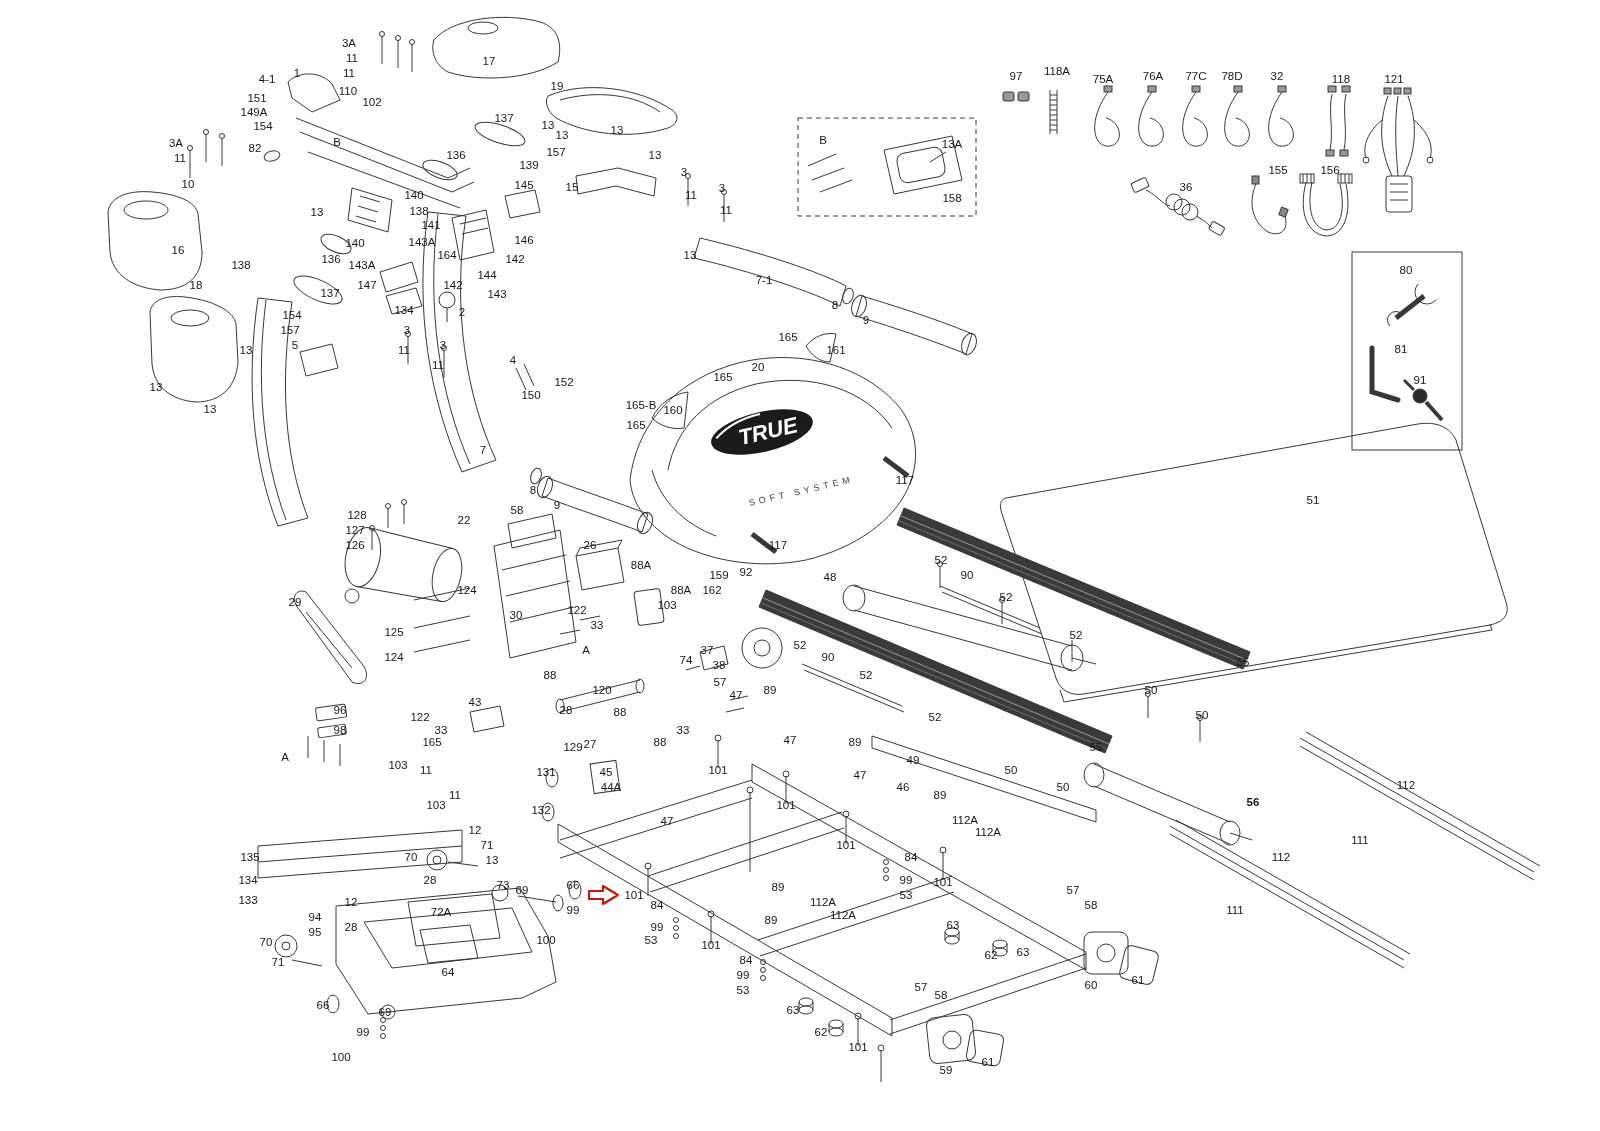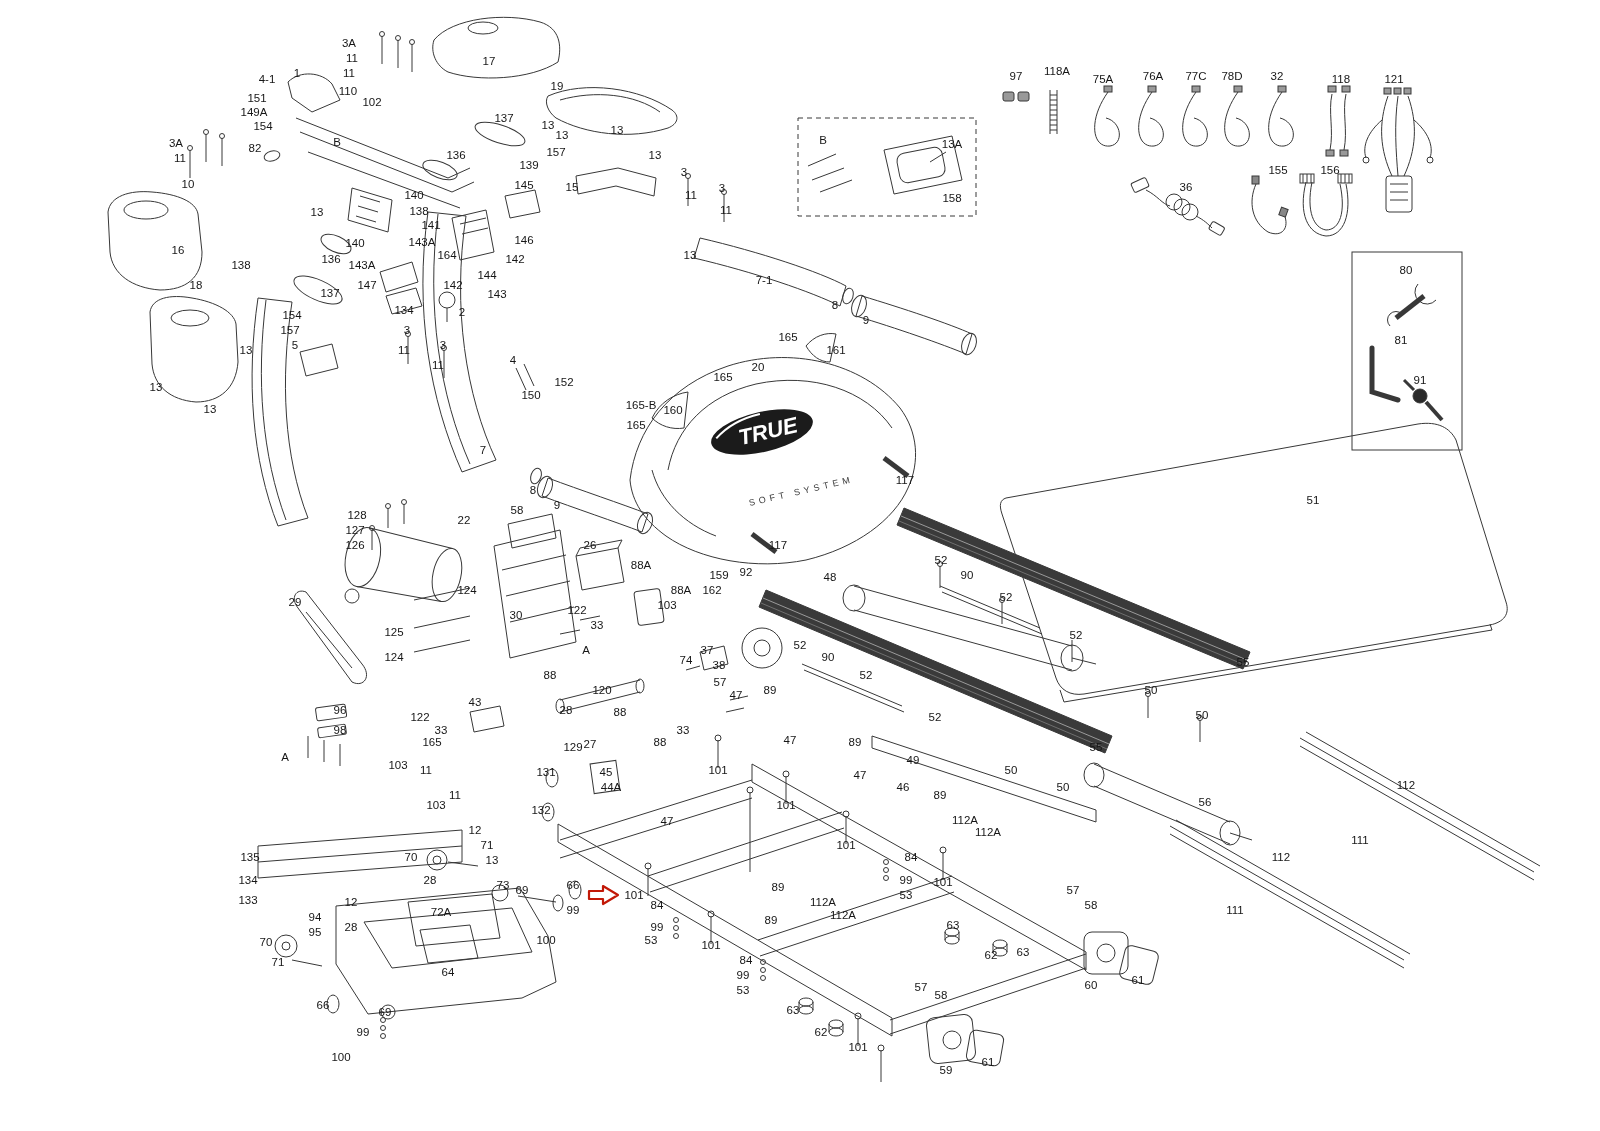--- a/index.html
+++ b/index.html
@@ -362,21 +362,21 @@
       <span class="part-label" style="left: 1153px; top: 77px; color: rgb(22, 22, 22);">76A</span>
       <span class="part-label" style="left: 1196px; top: 77px; color: rgb(22, 22, 22);">77C</span>
       <span class="part-label" style="left: 1232px; top: 77px; color: rgb(22, 22, 22);">78D</span>
       <span class="part-label" style="left: 1277px; top: 77px; color: rgb(22, 22, 22);">32</span>
       <span class="part-label" style="left: 1341px; top: 80px; color: rgb(22, 22, 22);">118</span>
       <span class="part-label" style="left: 1394px; top: 80px; color: rgb(22, 22, 22);">121</span>
       <span class="part-label" style="left: 1186px; top: 188px; color: rgb(22, 22, 22);">36</span>
       <span class="part-label" style="left: 1278px; top: 171px; color: rgb(22, 22, 22);">155</span>
       <span class="part-label" style="left: 1330px; top: 171px; color: rgb(22, 22, 22);">156</span>
       <span class="part-label" style="left: 1406px; top: 271px; color: rgb(22, 22, 22);">80</span>
-      <span class="part-label" style="left: 1383px; top: 341px; color: rgb(22, 22, 22); padding-left: 36px;">81</span>
+      <span class="part-label" style="left: 1383px; top: 350px; color: rgb(22, 22, 22); padding-left: 36px;">81</span>
       <span class="part-label" style="left: 1420px; top: 381px; color: rgb(22, 22, 22);">91</span>
       <span class="part-label" style="left: 788px; top: 338px; color: rgb(22, 22, 22);">165</span>
       <span class="part-label" style="left: 836px; top: 351px; color: rgb(22, 22, 22);">161</span>
       <span class="part-label" style="left: 758px; top: 368px; color: rgb(22, 22, 22);">20</span>
       <span class="part-label" style="left: 723px; top: 378px; color: rgb(22, 22, 22);">165</span>
       <span class="part-label" style="left: 641px; top: 406px; color: rgb(22, 22, 22);">165-B</span>
       <span class="part-label" style="left: 673px; top: 411px; color: rgb(22, 22, 22);">160</span>
       <span class="part-label" style="left: 636px; top: 426px; color: rgb(22, 22, 22);">165</span>
       <span class="part-label" style="left: 513px; top: 361px; color: rgb(22, 22, 22);">4</span>
       <span class="part-label" style="left: 564px; top: 383px; color: rgb(22, 22, 22);">152</span>
@@ -448,21 +448,21 @@
       <span class="part-label" style="left: 426px; top: 771px; color: rgb(22, 22, 22);">11</span>
       <span class="part-label" style="left: 455px; top: 796px; color: rgb(22, 22, 22);">11</span>
       <span class="part-label" style="left: 436px; top: 806px; color: rgb(22, 22, 22);">103</span>
       <span class="part-label" style="left: 935px; top: 718px; color: rgb(22, 22, 22);">52</span>
       <span class="part-label" style="left: 1096px; top: 748px; color: rgb(22, 22, 22);">55</span>
       <span class="part-label" style="left: 913px; top: 761px; color: rgb(22, 22, 22);">49</span>
       <span class="part-label" style="left: 1151px; top: 691px; color: rgb(22, 22, 22);">50</span>
       <span class="part-label" style="left: 1202px; top: 716px; color: rgb(22, 22, 22);">50</span>
       <span class="part-label" style="left: 1011px; top: 771px; color: rgb(22, 22, 22);">50</span>
       <span class="part-label" style="left: 1063px; top: 788px; color: rgb(22, 22, 22);">50</span>
-      <span class="part-label" style="left: 1205px; top: 803px; color: rgb(22, 22, 22);">56</span>
+      <span class="part-label" style="left: 1253px; top: 803px; color: rgb(22, 22, 22); font-weight: bold;">56</span>
       <span class="part-label" style="left: 1406px; top: 786px; color: rgb(22, 22, 22);">112</span>
       <span class="part-label" style="left: 1360px; top: 841px; color: rgb(22, 22, 22);">111</span>
       <span class="part-label" style="left: 1281px; top: 858px; color: rgb(22, 22, 22);">112</span>
       <span class="part-label" style="left: 1235px; top: 911px; color: rgb(22, 22, 22);">111</span>
       <span class="part-label" style="left: 903px; top: 788px; color: rgb(22, 22, 22);">46</span>
       <span class="part-label" style="left: 940px; top: 796px; color: rgb(22, 22, 22);">89</span>
       <span class="part-label" style="left: 860px; top: 776px; color: rgb(22, 22, 22);">47</span>
       <span class="part-label" style="left: 786px; top: 806px; color: rgb(22, 22, 22);">101</span>
       <span class="part-label" style="left: 965px; top: 821px; color: rgb(22, 22, 22);">112A</span>
       <span class="part-label" style="left: 988px; top: 833px; color: rgb(22, 22, 22);">112A</span>

